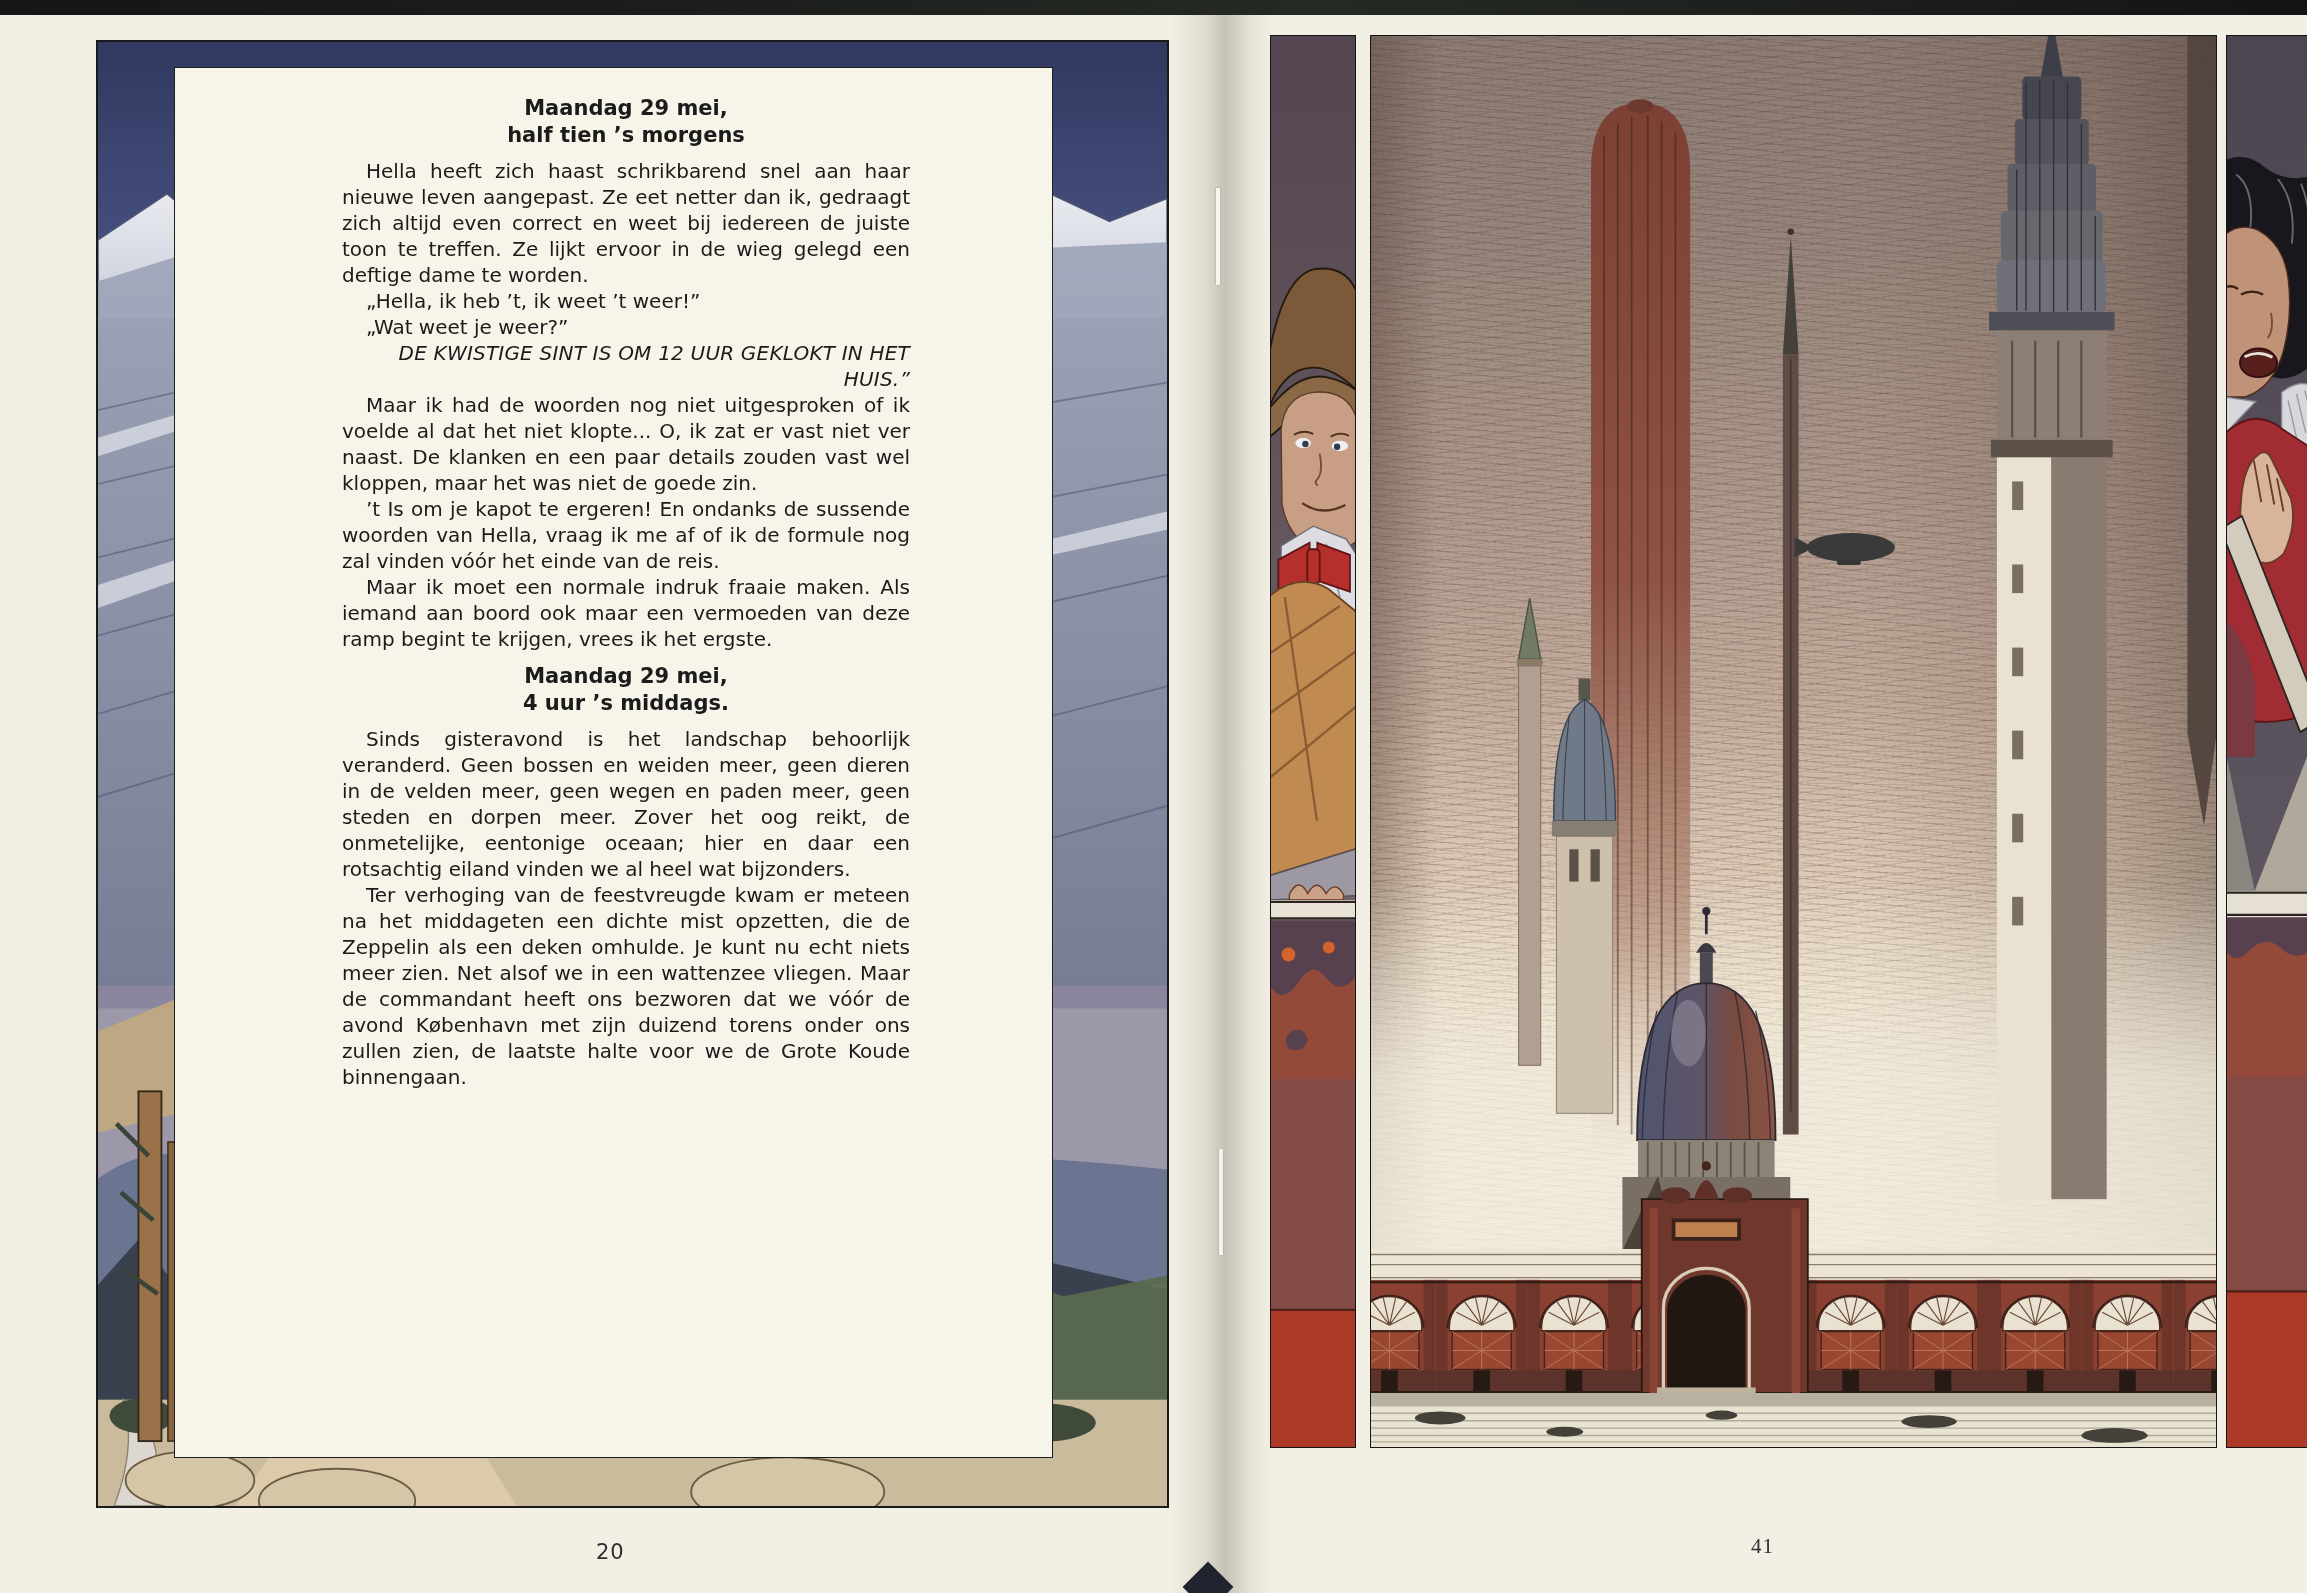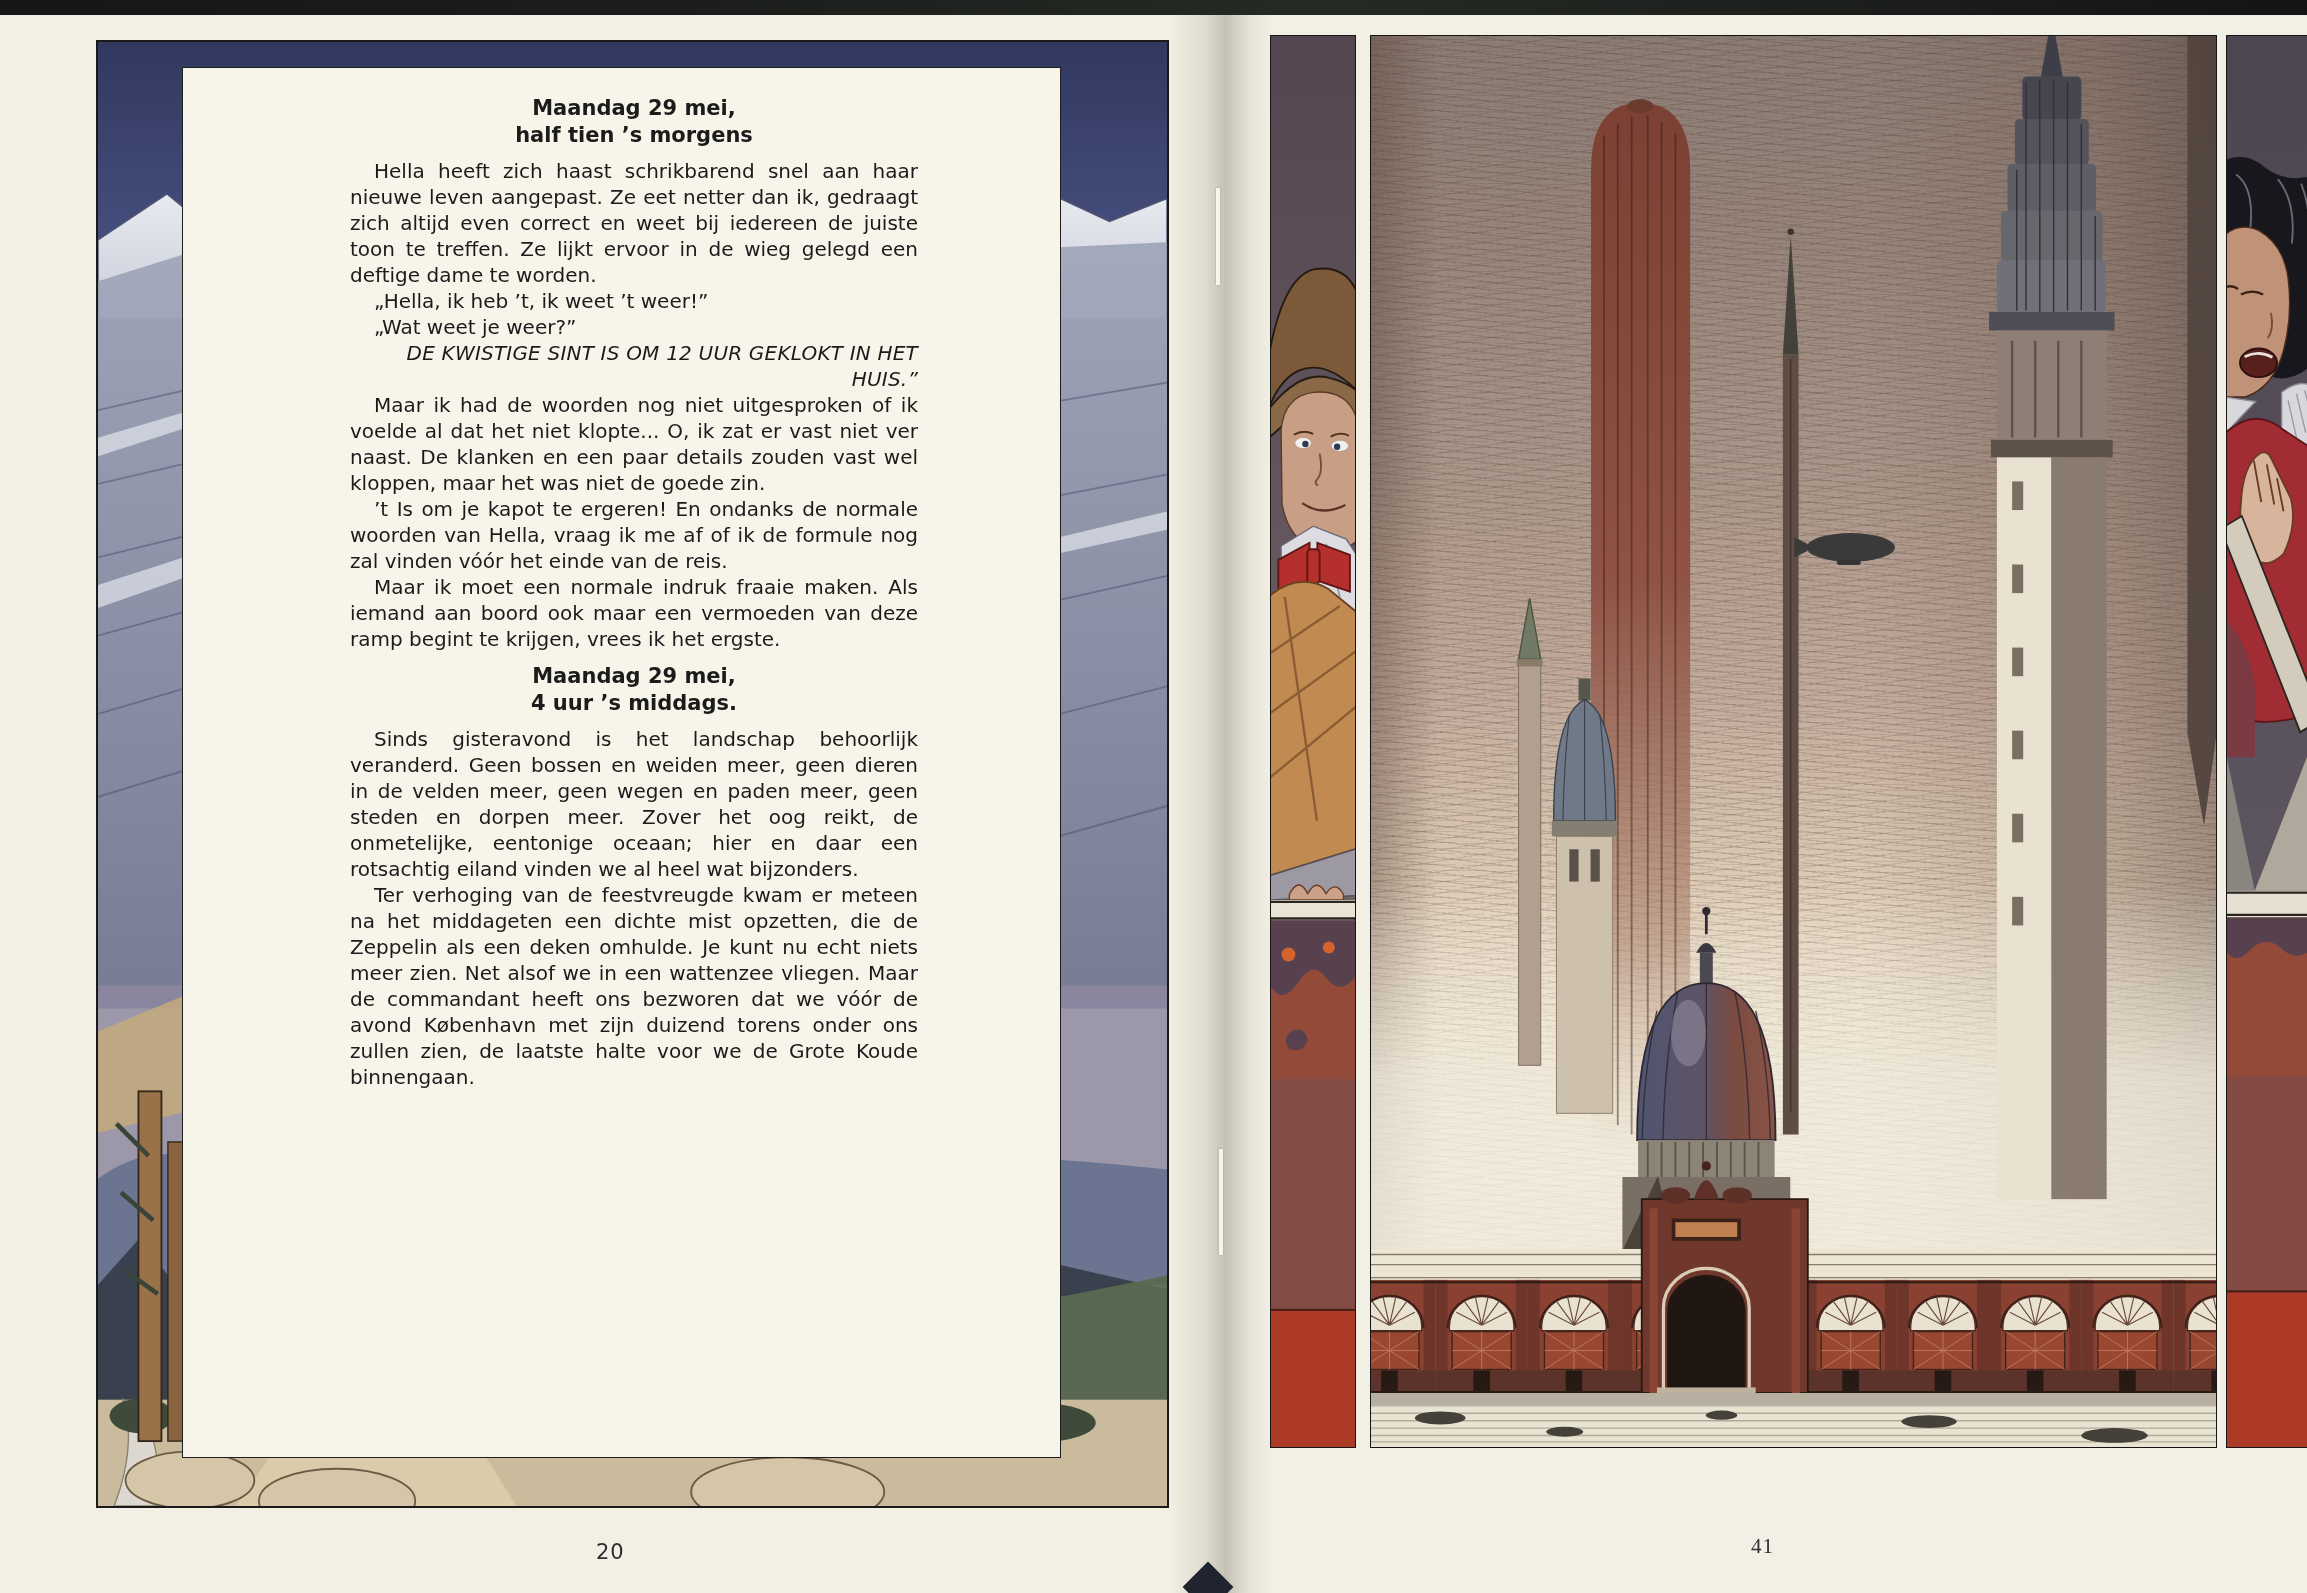--- a/index.html
+++ b/index.html
@@ -2,21 +2,21 @@
 <html style="font-size:7.4px"><head>
 <meta charset="utf-8">
 <style>
   html,body{margin:0;padding:0;}
   body{width:2392px;height:1594px;font-family:"DejaVu Sans","Liberation Sans",sans-serif;}
   .spread{position:relative;width:2392px;height:1594px;background:#f2efe4;overflow:hidden;}
 
   
   .art-frame{position:absolute;left:96px;top:40px;width:1073px;height:1468px;border:2.3px solid #1a1a1a;box-sizing:border-box;}
   .art-frame svg{position:absolute;left:0;top:0;width:100%;height:100%;}
-  .textbox{position:absolute;left:182px;top:67px;width:879px;height:1391px;background:#f7f4ea;border:1.4px solid #1f1f1f;box-sizing:border-box;}
+  .textbox{position:absolute;left:174px;top:67px;width:879px;height:1391px;background:#f7f4ea;border:1.4px solid #1f1f1f;box-sizing:border-box;}
   .text-col{position:absolute;left:167px;top:27px;width:568px;color:#1b1b1b;font-size:20px;line-height:26px;text-align:justify;}
   .text-col h2{font-size:21px;line-height:27px;text-align:center;margin:11px 0 9.2px;font-weight:bold;}
   .text-col h2.first{margin-top:0;}
   .text-col h2 span{display:block;}
   .text-col p{margin:0;}
   .text-col p.indent{text-indent:24px;}
   .text-col p.formula{font-style:italic;text-indent:0;letter-spacing:0.2px;text-align:right;}
   .pagenum{position:absolute;color:#2e2e33;font-size:21px;letter-spacing:0.9px;}
   .pagenum-left{left:596px;top:1540px;}
   .pagenum-right{left:1751px;top:1534px;font-family:Liberation Serif, serif;}
@@ -122,21 +122,21 @@
       <div class="text-col">
         <h2 class="first">
           <span>Maandag 29 mei,</span>
           <span>half tien ’s morgens</span>
         </h2>
         <p class="indent">Hella heeft zich haast schrikbarend snel aan haar nieuwe leven aangepast. Ze eet netter dan ik, gedraagt zich altijd even correct en weet bij iedereen de juiste toon te treffen. Ze lijkt ervoor in de wieg gelegd een deftige dame te worden.</p>
         <p class="indent">„Hella, ik heb ’t, ik weet ’t weer!”</p>
         <p class="indent">„Wat weet je weer?”</p>
         <p class="formula">DE KWISTIGE SINT IS OM 12 UUR GEKLOKT IN HET HUIS.”</p>
         <p class="indent">Maar ik had de woorden nog niet uitgesproken of ik voelde al dat het niet klopte... O, ik zat er vast niet ver naast. De klanken en een paar details zouden vast wel kloppen, maar het was niet de goede zin.</p>
-        <p class="indent">’t Is om je kapot te ergeren! En ondanks de normale woorden van Hella, vraag ik me af of ik de formule nog zal vinden vóór het einde van de reis.</p>
+        <p class="indent">’t Is om je kapot te ergeren! En ondanks de sussende woorden van Hella, vraag ik me af of ik de formule nog zal vinden vóór het einde van de reis.</p>
         <p class="indent">Maar ik moet een normale indruk fraaie maken. Als iemand aan boord ook maar een vermoeden van deze ramp begint te krijgen, vrees ik het ergste.</p>
         <h2>
           <span>Maandag 29 mei,</span>
           <span>4 uur ’s middags.</span>
         </h2>
         <p class="indent">Sinds gisteravond is het landschap behoorlijk veranderd. Geen bossen en weiden meer, geen dieren in de velden meer, geen wegen en paden meer, geen steden en dorpen meer. Zover het oog reikt, de onmetelijke, eentonige oceaan; hier en daar een rotsachtig eiland vinden we al heel wat bijzonders.</p>
         <p class="indent">Ter verhoging van de feestvreugde kwam er meteen na het middageten een dichte mist opzetten, die de Zeppelin als een deken omhulde. Je kunt nu echt niets meer zien. Net alsof we in een wattenzee vliegen. Maar de commandant heeft ons bezworen dat we vóór de avond København met zijn duizend torens onder ons zullen zien, de laatste halte voor we de Grote Koude binnengaan.</p>
       </div>
     </div>
     <div class="pagenum pagenum-left">20</div>

